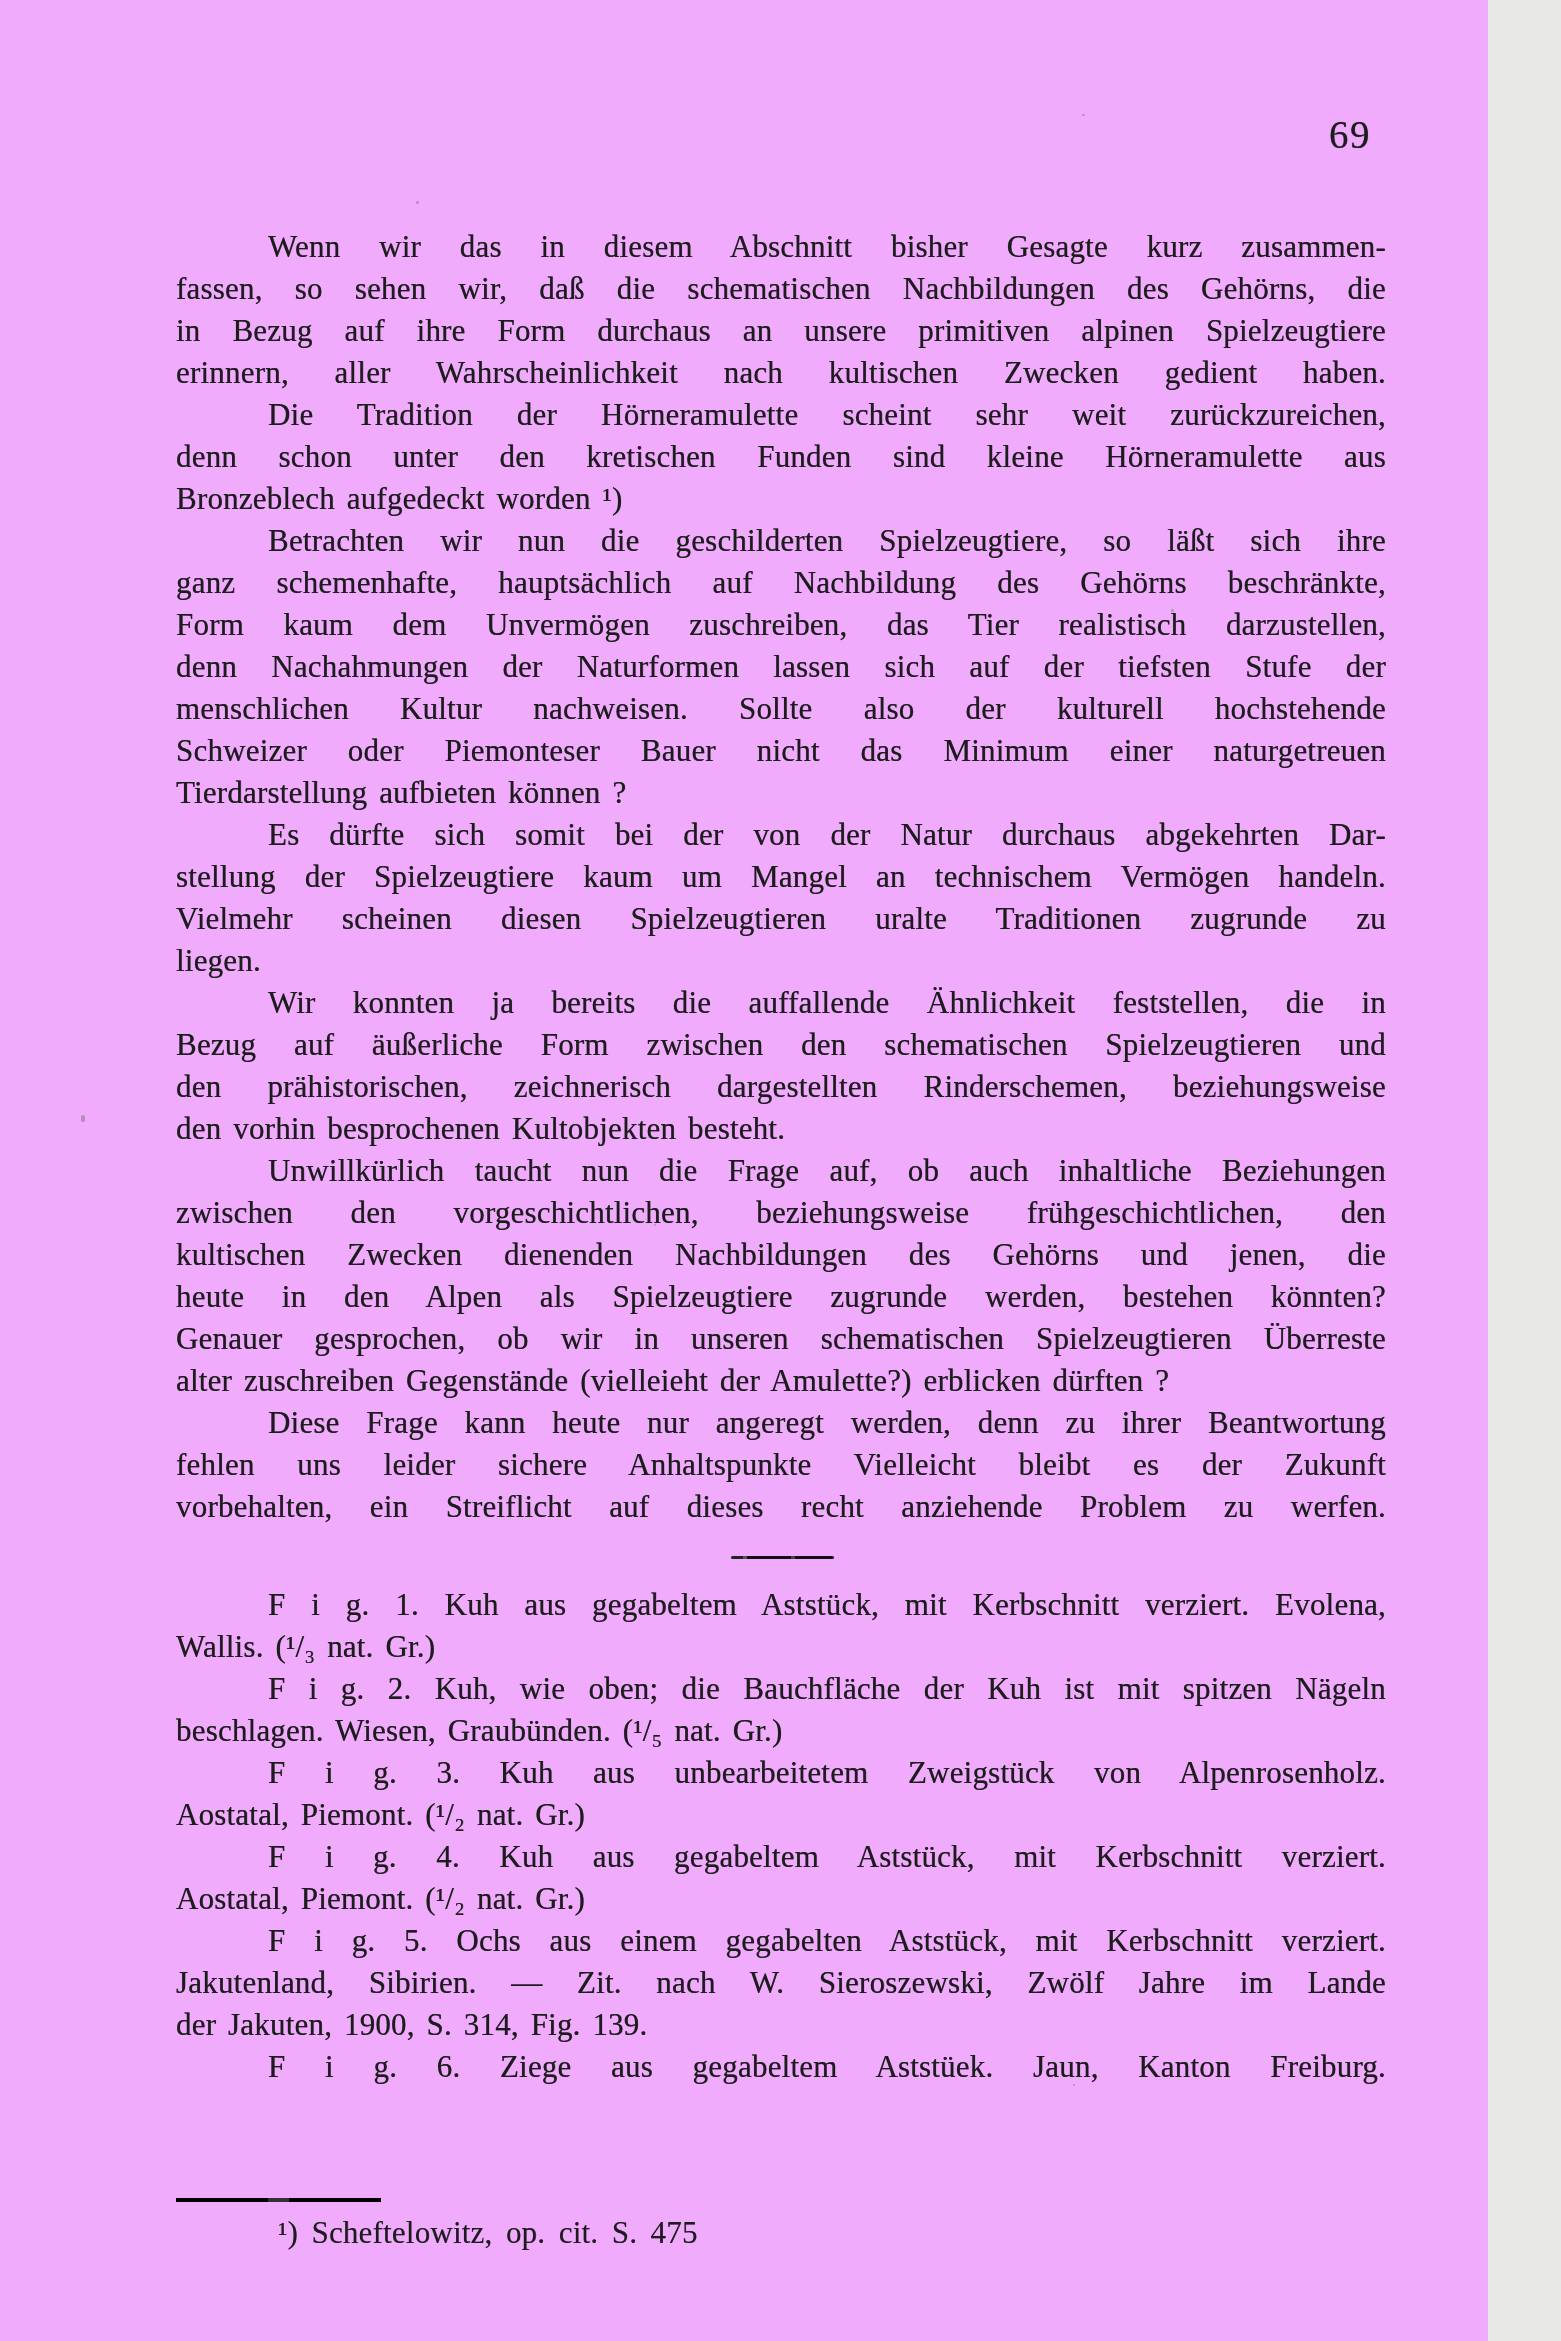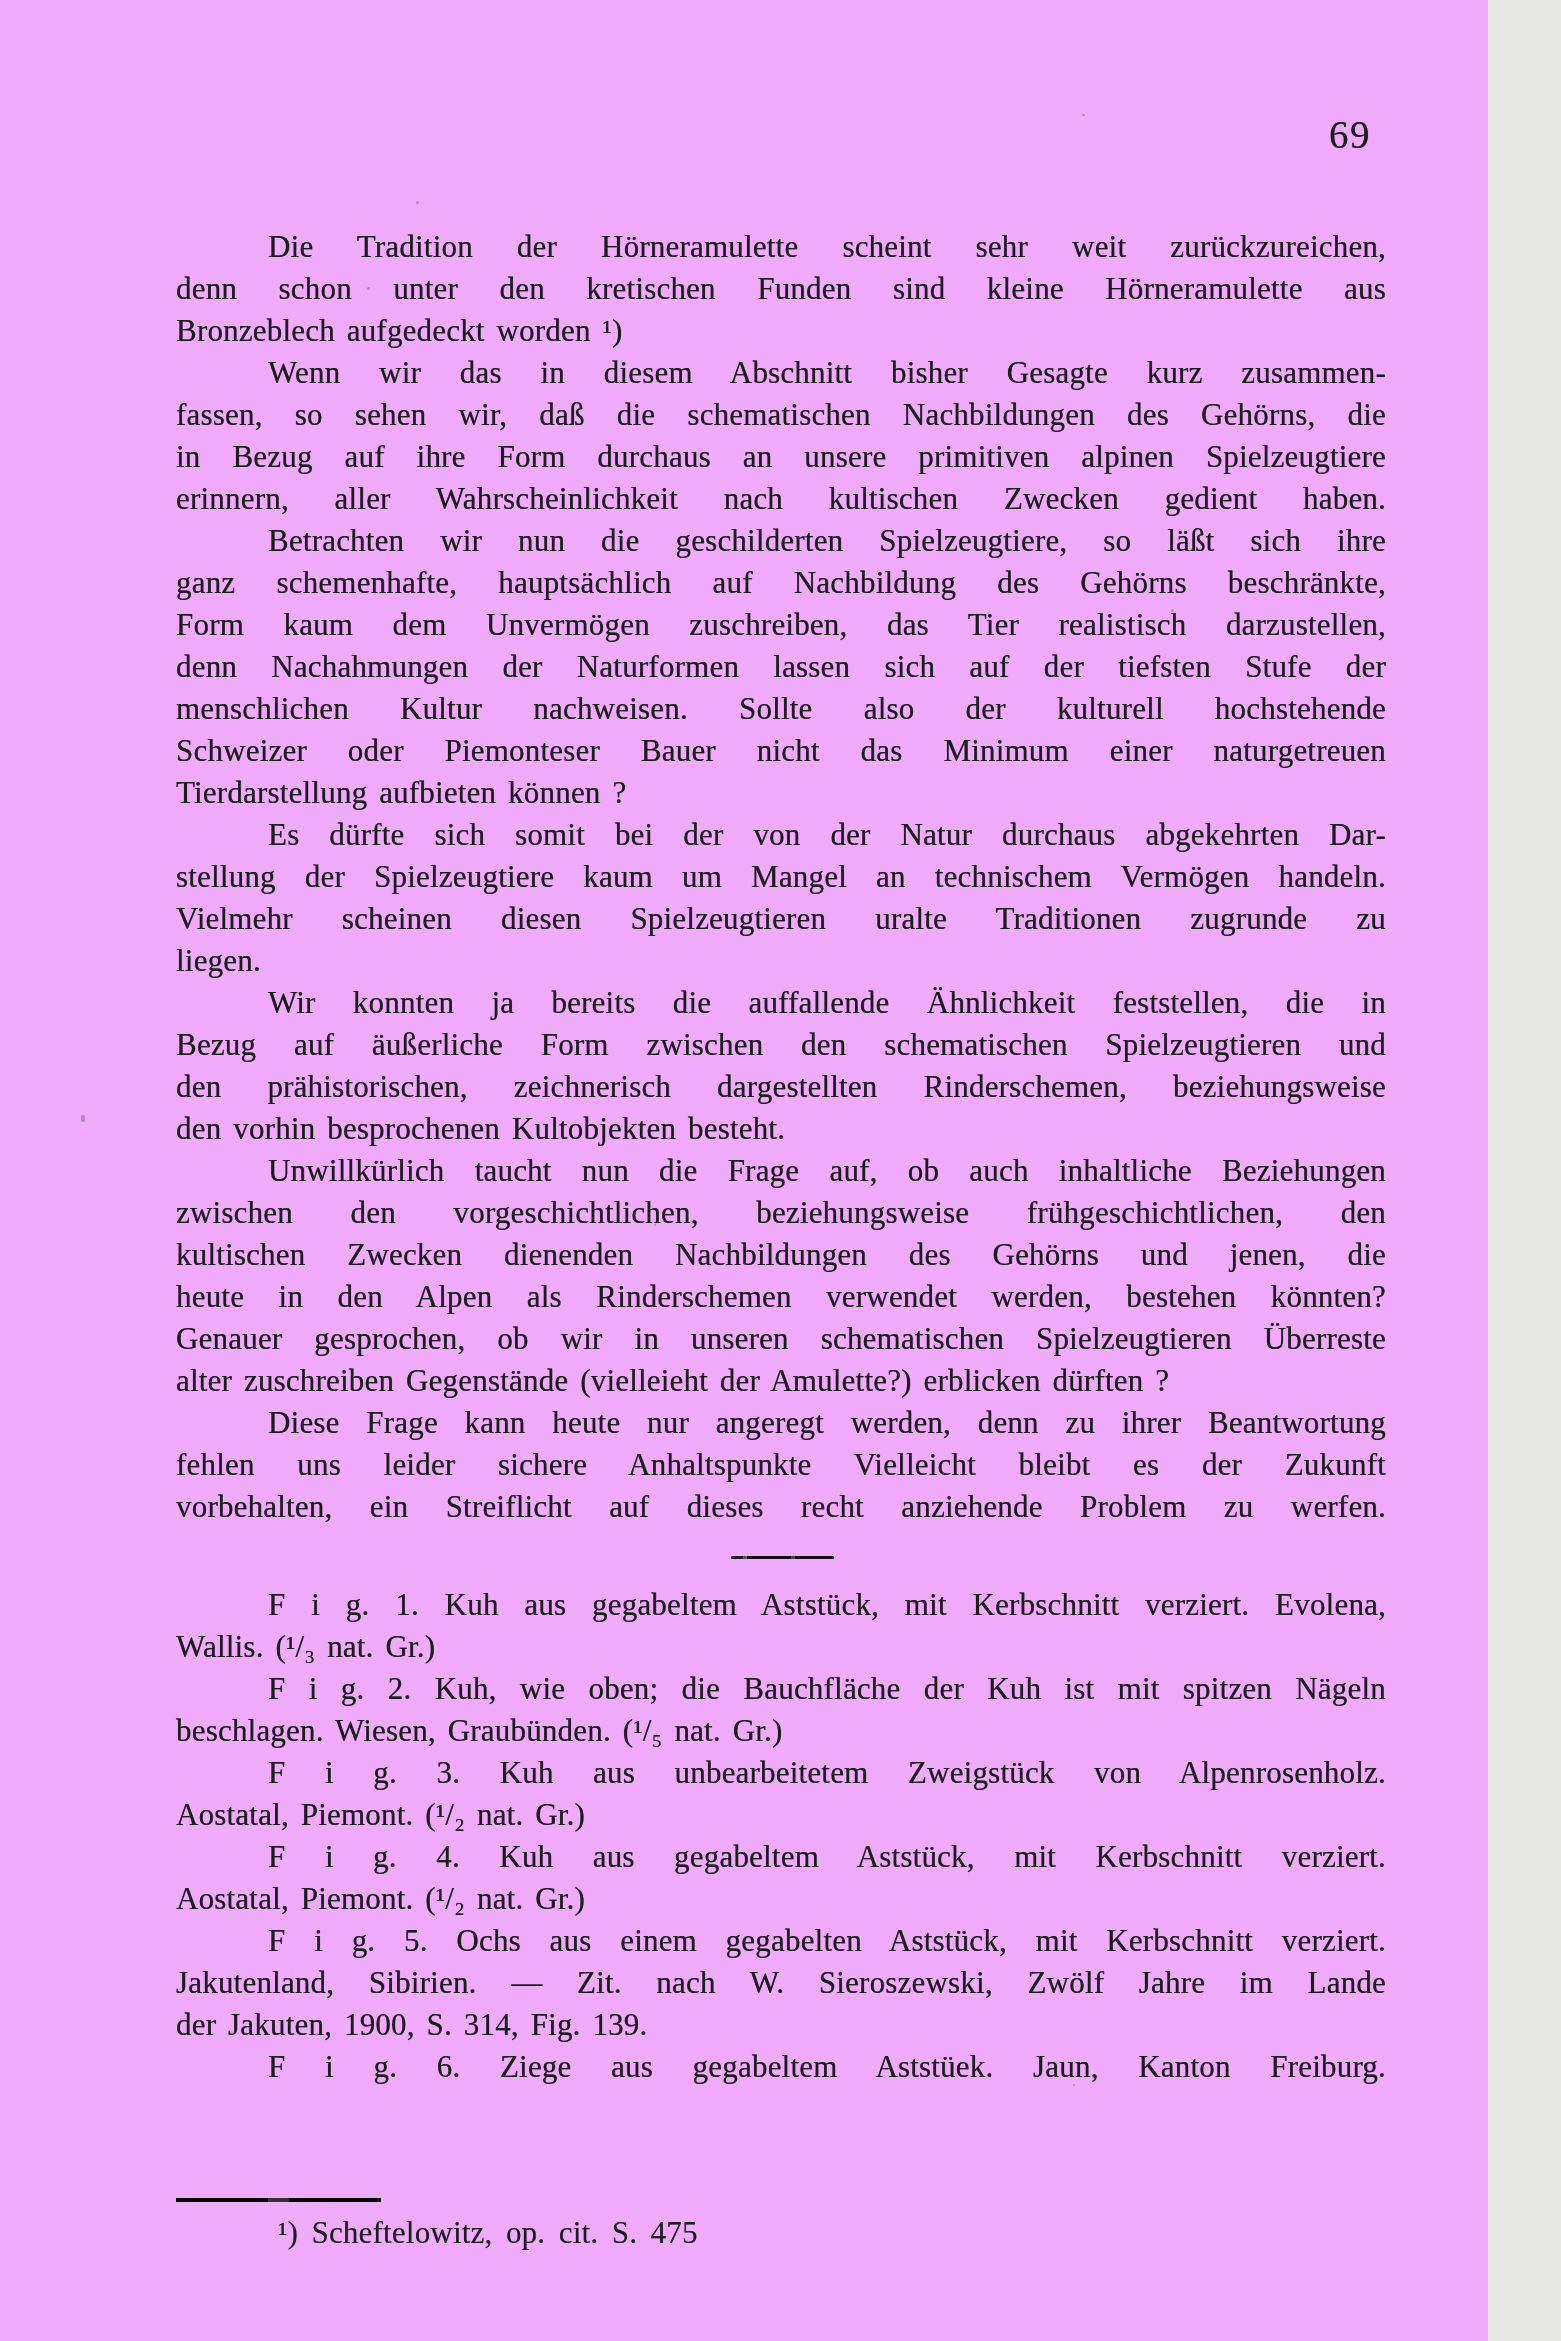--- a/index.html
+++ b/index.html
@@ -97,29 +97,29 @@
 </style>
 </head>
 <body>
 
 <div class="page">
 
   <div class="page-number">69</div>
 
   <div class="text-block" id="body-paragraphs">
       <div class="para">
-        <div class="line indent">Die Tradition der Hörneramulette scheint sehr weit zurückzureichen,</div>
-        <div class="line">denn schon unter den kretischen Funden sind kleine Hörneramulette aus</div>
-        <div class="line left-last">Bronzeblech aufgedeckt worden ¹)</div>
-      </div>
-      <div class="para">
         <div class="line indent">Wenn wir das in diesem Abschnitt bisher Gesagte kurz zusammen-</div>
         <div class="line">fassen, so sehen wir, daß die schematischen Nachbildungen des Gehörns, die</div>
         <div class="line">in Bezug auf ihre Form durchaus an unsere primitiven alpinen Spielzeugtiere</div>
         <div class="line">erinnern, aller Wahrscheinlichkeit nach kultischen Zwecken gedient haben.</div>
+      </div>
+      <div class="para">
+        <div class="line indent">Die Tradition der Hörneramulette scheint sehr weit zurückzureichen,</div>
+        <div class="line">denn schon unter den kretischen Funden sind kleine Hörneramulette aus</div>
+        <div class="line left-last">Bronzeblech aufgedeckt worden ¹)</div>
       </div>
       <div class="para">
         <div class="line indent">Betrachten wir nun die geschilderten Spielzeugtiere, so läßt sich ihre</div>
         <div class="line">ganz schemenhafte, hauptsächlich auf Nachbildung des Gehörns beschränkte,</div>
         <div class="line">Form kaum dem Unvermögen zuschreiben, das Tier realistisch darzustellen,</div>
         <div class="line">denn Nachahmungen der Naturformen lassen sich auf der tiefsten Stufe der</div>
         <div class="line">menschlichen Kultur nachweisen. Sollte also der kulturell hochstehende</div>
         <div class="line">Schweizer oder Piemonteser Bauer nicht das Minimum einer naturgetreuen</div>
         <div class="line left-last">Tierdarstellung aufbieten können ?</div>
       </div>
@@ -132,21 +132,21 @@
       <div class="para">
         <div class="line indent">Wir konnten ja bereits die auffallende Ähnlichkeit feststellen, die in</div>
         <div class="line">Bezug auf äußerliche Form zwischen den schematischen Spielzeugtieren und</div>
         <div class="line">den prähistorischen, zeichnerisch dargestellten Rinderschemen, beziehungsweise</div>
         <div class="line left-last">den vorhin besprochenen Kultobjekten besteht.</div>
       </div>
       <div class="para">
         <div class="line indent">Unwillkürlich taucht nun die Frage auf, ob auch inhaltliche Beziehungen</div>
         <div class="line">zwischen den vorgeschichtlichen, beziehungsweise frühgeschichtlichen, den</div>
         <div class="line">kultischen Zwecken dienenden Nachbildungen des Gehörns und jenen, die</div>
-        <div class="line">heute in den Alpen als Rinderschemen verwendet werden, bestehen könnten?</div>
+        <div class="line">heute in den Alpen als Spielzeugtiere zugrunde werden, bestehen könnten?</div>
         <div class="line">Genauer gesprochen, ob wir in unseren schematischen Spielzeugtieren Überreste</div>
         <div class="line left-last">alter zuschreiben Gegenstände (vielleieht der Amulette?) erblicken dürften ?</div>
       </div>
       <div class="para">
         <div class="line indent">Diese Frage kann heute nur angeregt werden, denn zu ihrer Beantwortung</div>
         <div class="line">fehlen uns leider sichere Anhaltspunkte Vielleicht bleibt es der Zukunft</div>
         <div class="line">vorbehalten, ein Streiflicht auf dieses recht anziehende Problem zu werfen.</div>
       </div>
     </div>
 

